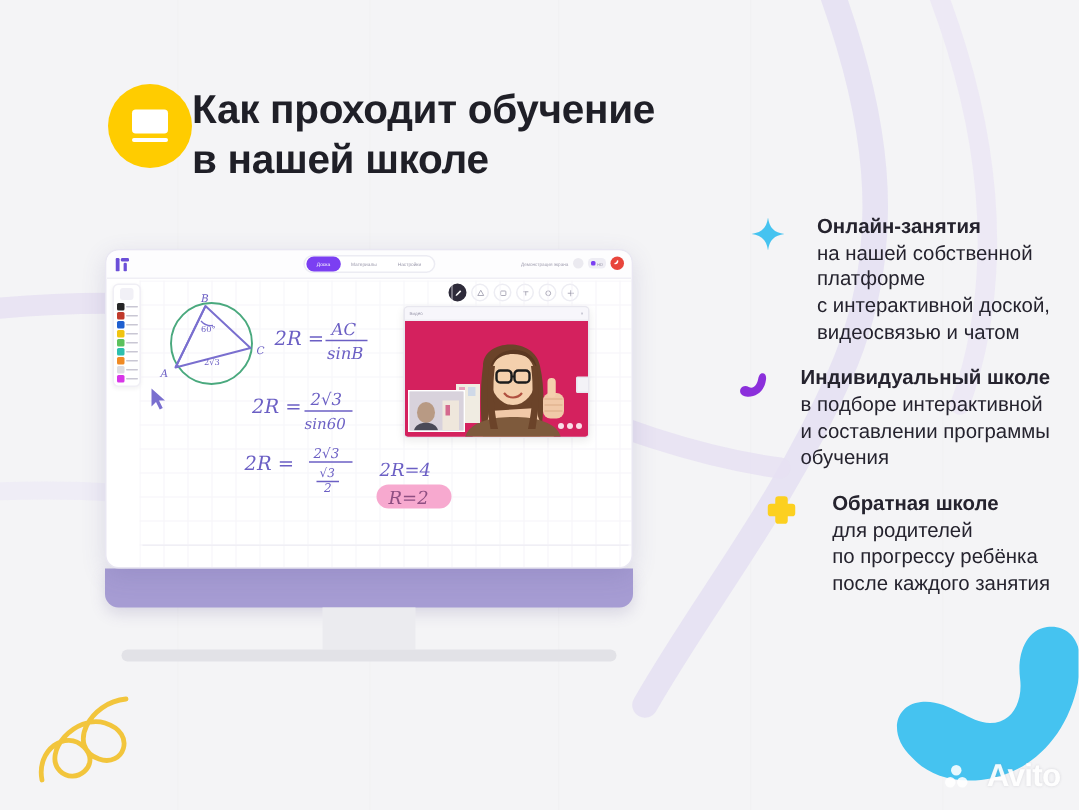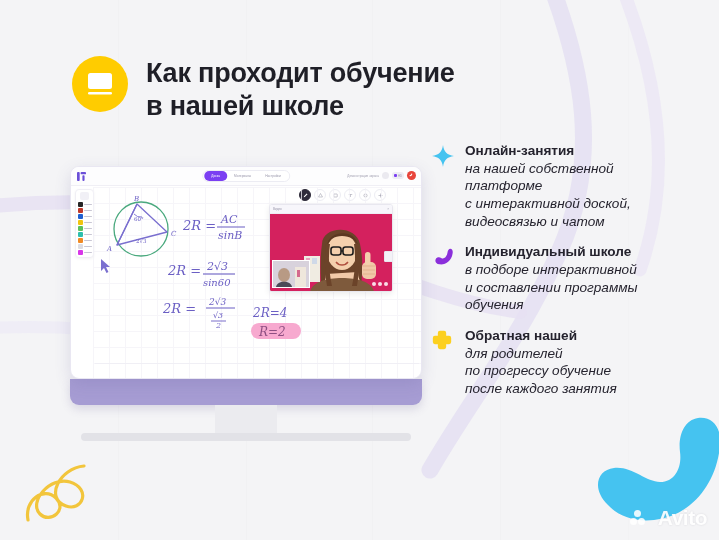--- a/index.html
+++ b/index.html
@@ -8,21 +8,21 @@
     background:#f4f4f6;
     font-family:"Liberation Sans","DejaVu Sans",sans-serif;
     position:relative;
   }
   .stage{position:absolute;inset:0;}
 
   
   .bg-svg{position:absolute;inset:0;width:719px;height:540px;}
 
   
-  .header{position:absolute;left:72px;top:56px;display:flex;align-items:flex-start;gap:18px;}
+  .header{position:absolute;left:72px;top:56px;display:flex;align-items:flex-start;}
   .badge{
     width:56px;height:56px;border-radius:50%;
     background:#ffcc00;display:flex;align-items:center;justify-content:center;
     flex:none;
   }
   .title{
     font-size:27px;line-height:1.22;font-weight:bold;color:#1f1f27;
     letter-spacing:-0.2px;white-space:pre-line;margin:0;padding-top:1px;
   }
 
@@ -95,25 +95,25 @@
   .video-body{position:relative;height:78px;background:#d4215e;overflow:hidden;}
   .vdots{position:absolute;right:4px;bottom:6px;display:flex;gap:2px;}
   .vdots i{width:4px;height:4px;border-radius:50%;background:#fff;opacity:.85;display:block;}
   .pip{position:absolute;left:2px;bottom:4px;width:36px;height:26px;background:#cfc9d6;
     border:1px solid #fff;overflow:hidden;}
   .side-btn{position:absolute;right:-0.5px;top:46px;width:7px;height:9px;background:#f3f2f7;
     border:1px solid #e8e7ef;border-radius:1px;}
 
   
   .features{position:absolute;left:432px;top:142px;width:268px;}
-  .feature{display:flex;gap:9px;margin-bottom:13px;}
+  .feature{display:flex;gap:20px;margin-bottom:13px;justify-content:flex-end;}
   .f-icon{width:24px;flex:none;padding-top:3px;}
   .f-text{font-size:13.6px;line-height:1.30;color:#25232e;}
   .f-title{font-weight:bold;display:block;}
-  .f-body{display:block;white-space:pre-line;font-style:italic;}
+  .f-body{display:block;white-space:pre-line;}
 
   
   .avito{position:absolute;right:12px;bottom:10px;display:flex;align-items:center;gap:6px;
     opacity:.92;}
   .avito-dots{position:relative;width:22px;height:16px;}
   .avito-dots i{position:absolute;border-radius:50%;display:block;}
   .av-w{font-size:21px;font-weight:bold;color:#ffffff;letter-spacing:-0.5px;
     text-shadow:0 0 2px rgba(150,150,160,.35);}
 </style>
 </head>
@@ -400,23 +400,23 @@
       </div>
     </div>
 
     <div class="feature">
       <div class="f-icon">
         <svg width="20" height="20" viewBox="0 0 24 24">
           <path d="M9.5,1 h5 a2.5,2.5 0 0 1 2.5,2.5 V7 h3.5 a2.5,2.5 0 0 1 2.5,2.5 v5 a2.5,2.5 0 0 1 -2.5,2.5 H17 v3.5 a2.5,2.5 0 0 1 -2.5,2.5 h-5 a2.5,2.5 0 0 1 -2.5,-2.5 V17 H3.5 A2.5,2.5 0 0 1 1,14.5 v-5 A2.5,2.5 0 0 1 3.5,7 H7 V3.5 A2.5,2.5 0 0 1 9.5,1 Z" fill="#fcd020"></path>
         </svg>
       </div>
       <div class="f-text">
-        <span class="f-title">Обратная нашей</span>
+        <span class="f-title">Обратная школе</span>
         <span class="f-body">для родителей
-по прогрессу обучение
+по прогрессу ребёнка
 после каждого занятия</span>
       </div>
     </div>
 
   </div>
 
   <div class="avito">
     <div class="avito-dots">
       <i style="left:0;top:8px;width:7px;height:7px;background:#ffffff;opacity:.95"></i>
       <i style="left:8px;top:8px;width:7px;height:7px;background:#ffffff;opacity:.95"></i>

